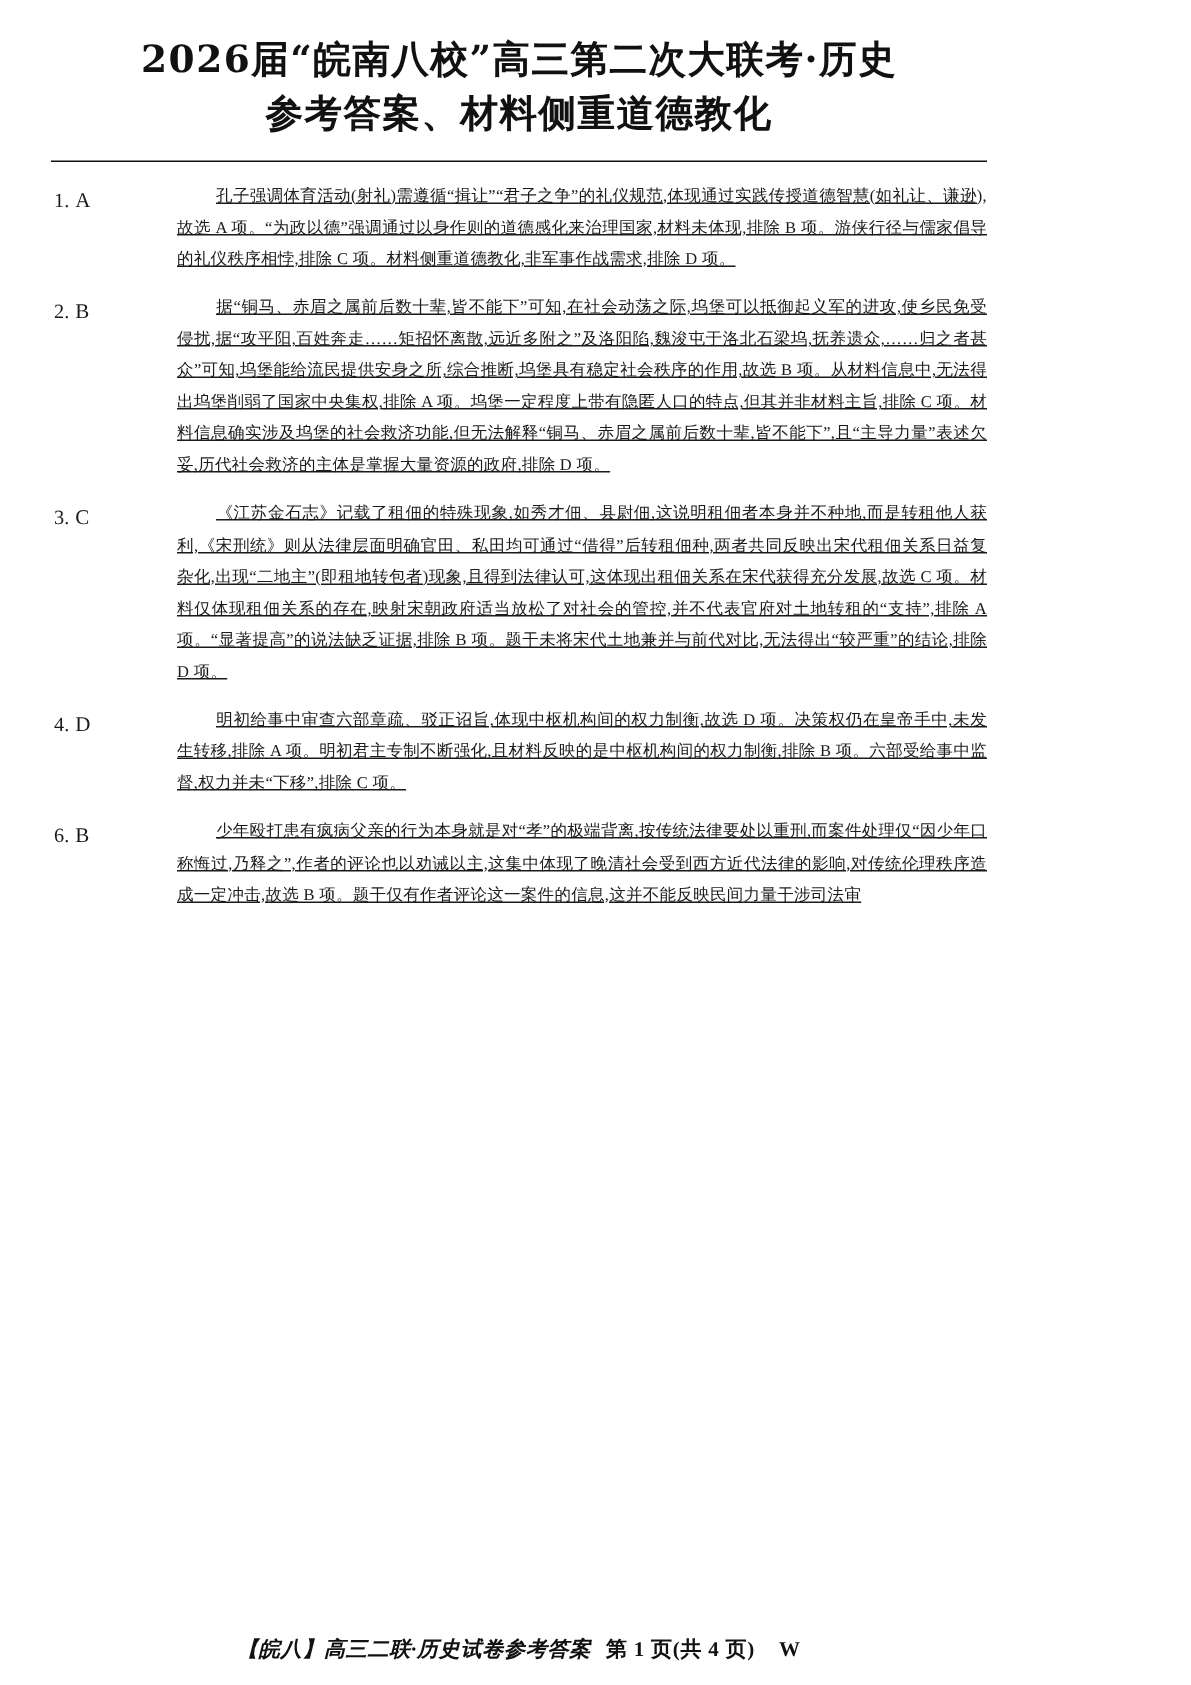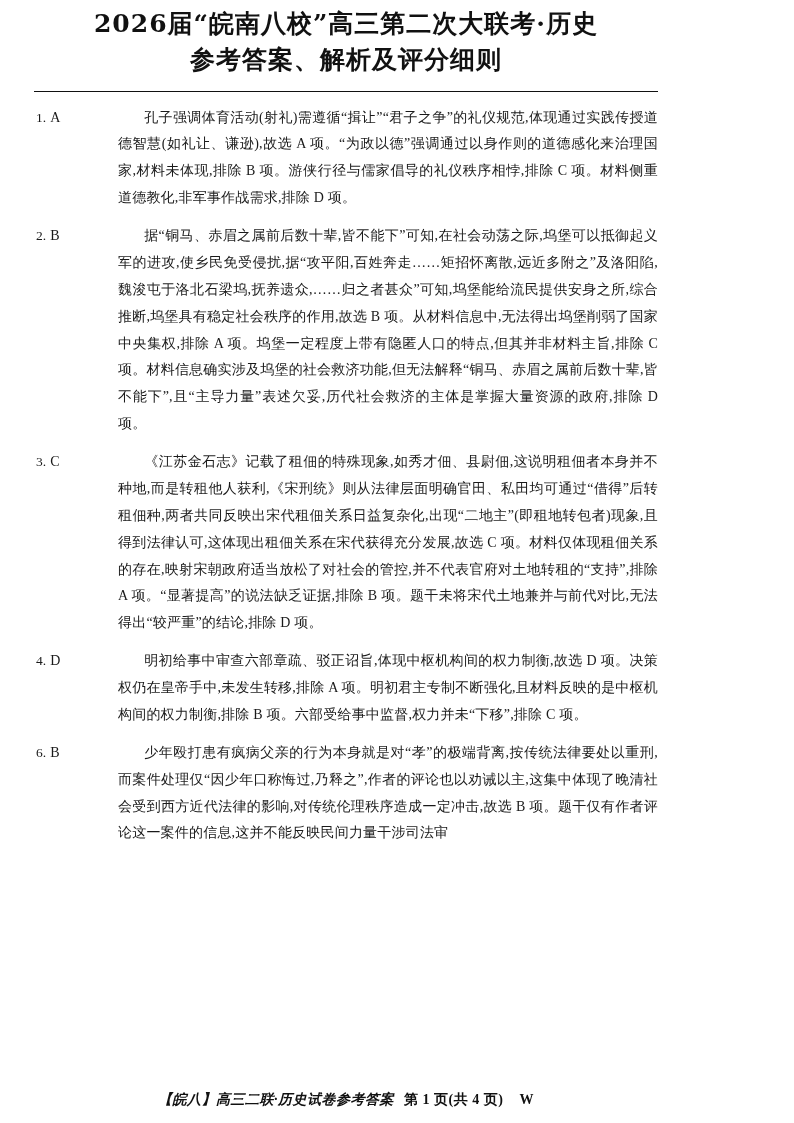--- a/index.html
+++ b/index.html
@@ -12,21 +12,21 @@
     background: #ffffff;
     font-family: "Liberation Serif", "DejaVu Serif", serif;
     color: #1a1a1a;
     position: relative;
     overflow: hidden;
   }
   .page {
     width: 692px;
     height: 1123px;
     box-sizing: border-box;
-    padding: 2px 34px 0 34px;
+    padding: 18px 34px 0 34px;
     position: relative;
   }
   .title-block {
     text-align: center;
     padding-top: 4px;
   }
   .title-line1, .title-line2 {
     font-family: "DejaVu Serif", "Liberation Serif", serif;
     font-size: 25px;
     font-weight: bold;
@@ -61,25 +61,26 @@
   }
   .qnum {
     font-size: 13.5px;
   }
   .qans {
     font-size: 14px;
     margin-left: 4px;
   }
   .qbody {
     flex: 1 1 auto;
-    font-size: 14px;
+    font-size: 11px;
     line-height: 1.92;
     text-align: justify;
     text-justify: inter-ideograph;
     letter-spacing: 0.2px;
+    text-decoration: underline;
   }
   .qbody .indent {
     display: inline-block;
     width: 26px;
   }
   .footer {
     position: absolute;
     left: 0;
     right: 0;
     bottom: 14px;
@@ -106,21 +107,21 @@
     font-weight: bold;
   }
 </style>
 </head>
 <body>
 
 <div class="page">
 
   <div class="title-block">
     <div class="title-line1">2026届“皖南八校”高三第二次大联考·历史</div>
-    <div class="title-line2">参考答案、解析及评分细则</div>
+    <div class="title-line2">参考答案、材料侧重道德教化</div>
     <hr class="title-rule">
   </div>
 
   <div class="content">
 
     <div class="qitem">
       <div class="qlabel">
         <span class="qnum">1.</span><span class="qans">A</span>
       </div>
       <div class="qbody"><span class="indent"></span><span>孔子强调体育活动(射礼)需遵循“揖让”“君子之争”的礼仪规范,体现通过实践传授道德智慧(如礼让、谦逊),故选 A 项。“为政以德”强调通过以身作则的道德感化来治理国家,材料未体现,排除 B 项。游侠行径与儒家倡导的礼仪秩序相悖,排除 C 项。材料侧重道德教化,非军事作战需求,排除 D 项。</span></div>

